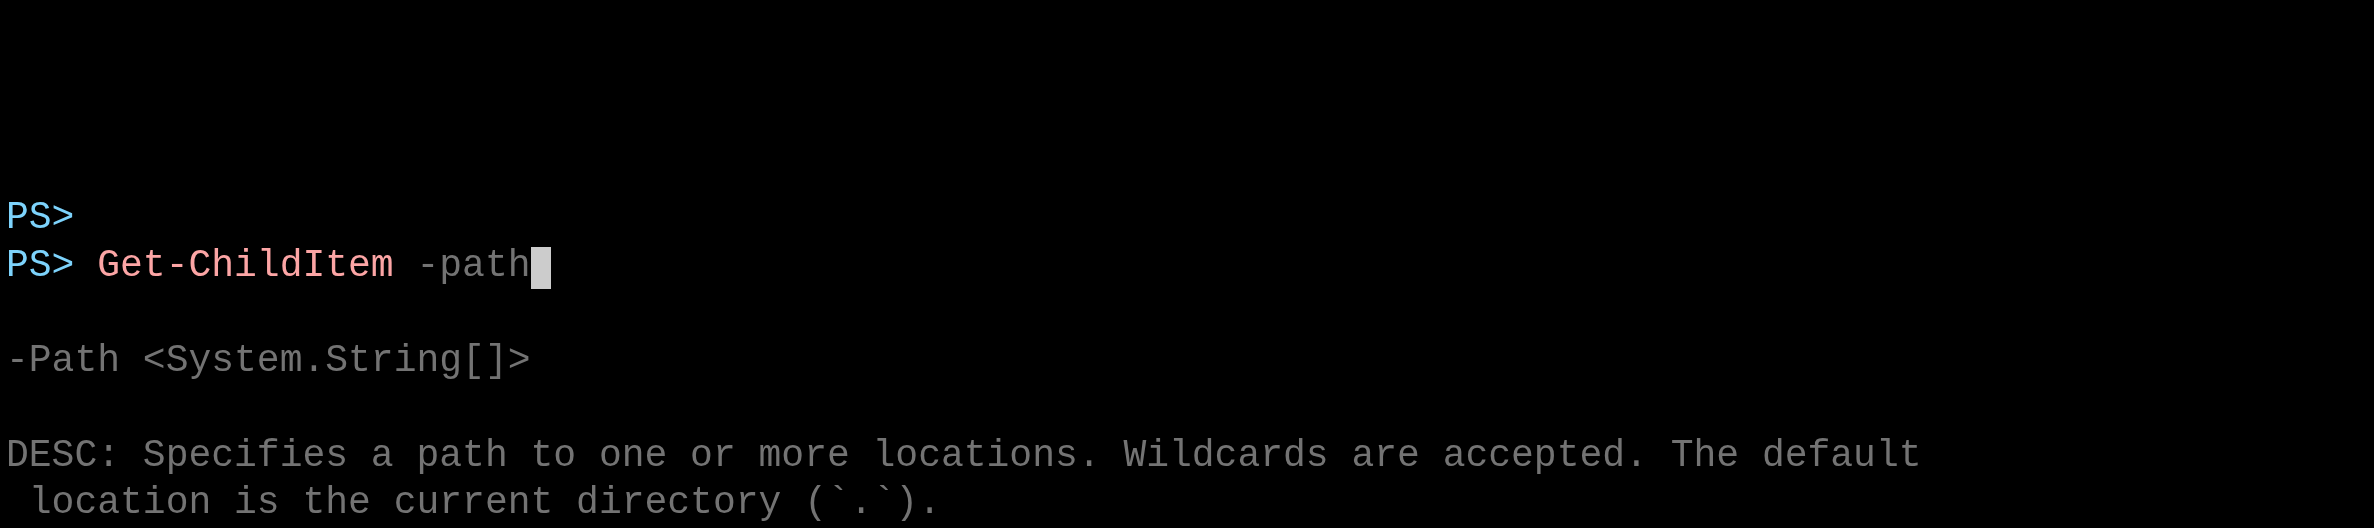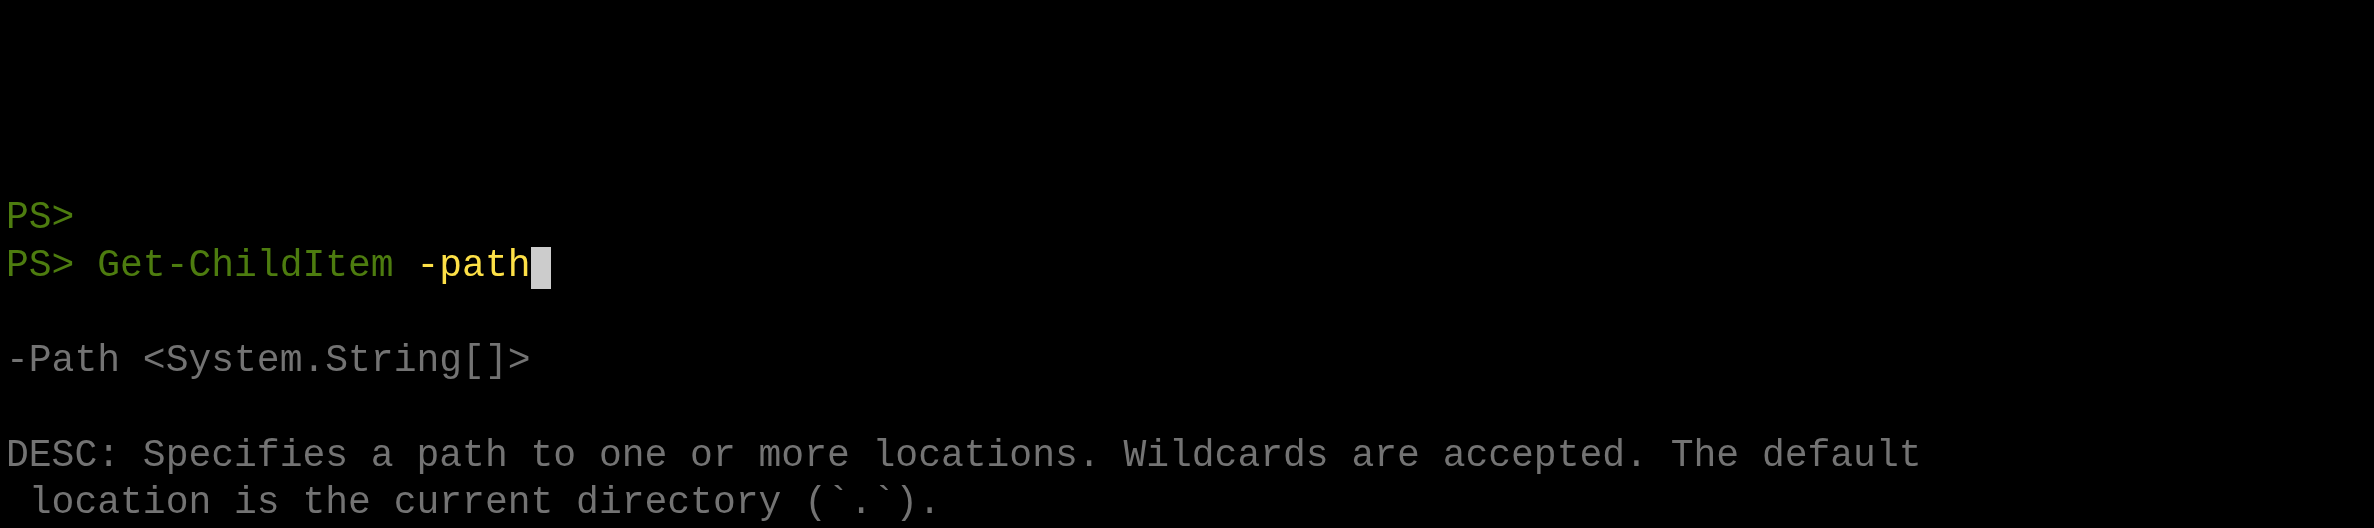--- a/index.html
+++ b/index.html
@@ -17,27 +17,27 @@
       width: 2374px;
       height: 528px;
       overflow: hidden;
       white-space: pre-wrap;
       word-wrap: break-word;
     }
     .line {
       display: block;
     }
     .prompt {
-      color: #4d7c0f;
+      color: #7dd3fc;
     }
     .cmdlet {
-      color: #4d7c0f;
+      color: #fca5a5;
     }
     .param {
-      color: #fde047;
+      color: #737373;
     }
     .cursor {
       display: inline-block;
       background-color: #cccccc;
       width: 0.55em;
       height: 1.1em;
       vertical-align: text-bottom;
       margin-bottom: -2px;
     }
     .help-text {

